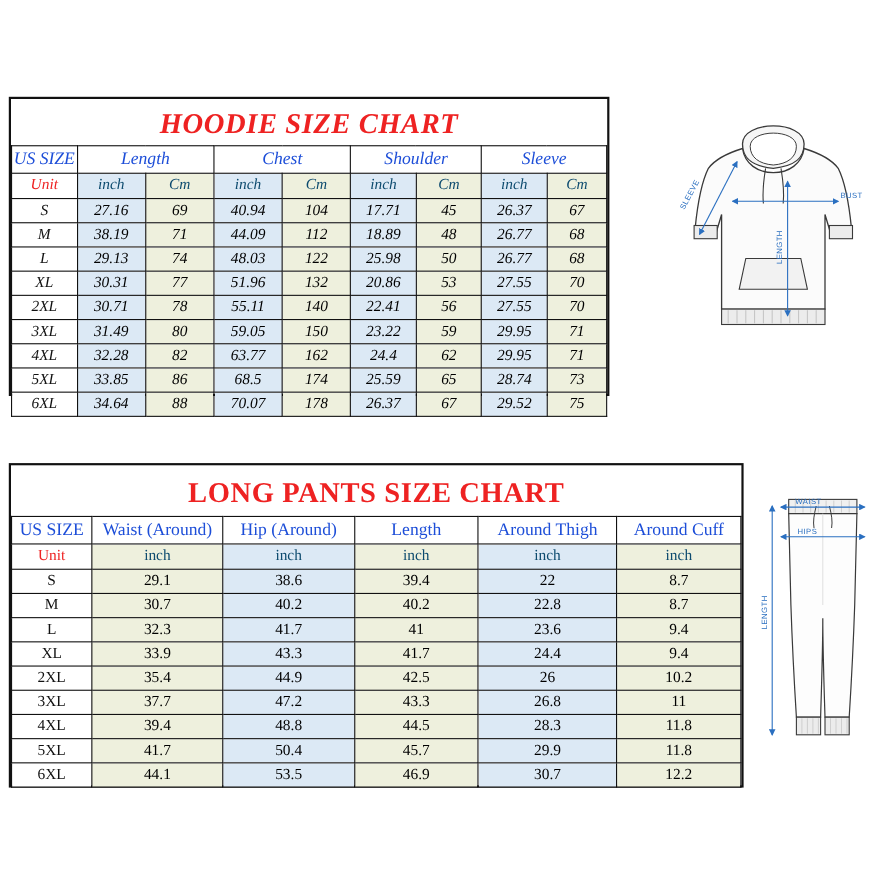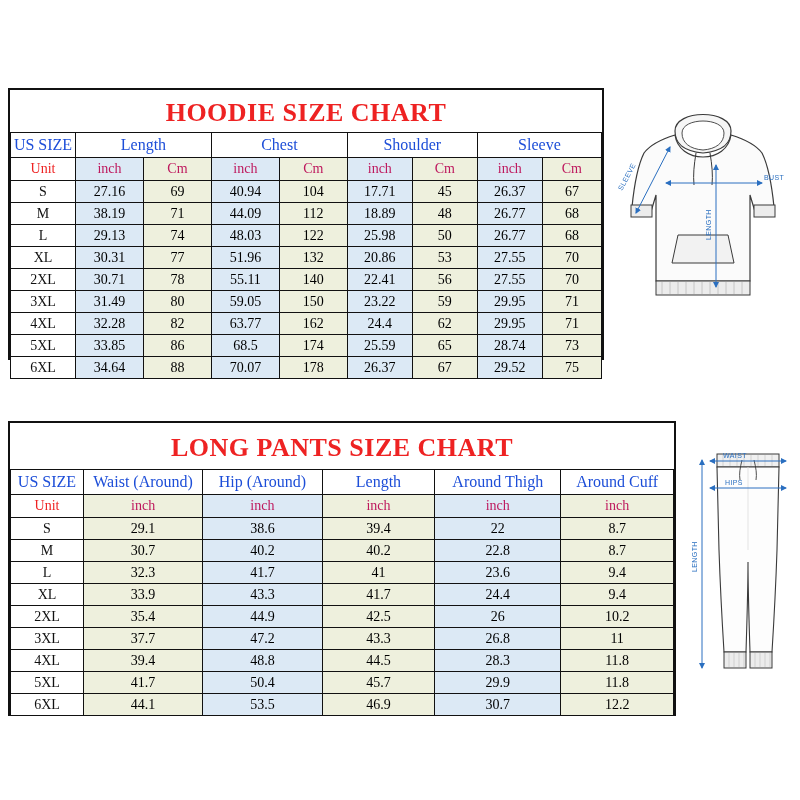--- a/index.html
+++ b/index.html
@@ -25,22 +25,23 @@
   
   .chart-block {
     position: absolute;
     box-sizing: border-box;
     border: 2px solid #111;
     background: #fff;
   }
   #hoodie-block {
     left: 8px;
     top: 88px;
-    width: 596px;
+    width: 546px;
     height: 272px;
+    font-style: italic;
   }
   #pants-block {
     left: 8px;
     top: 400px;
     width: 668px;
     height: 295px;
     margin-top: 21px;
   }
 
   .chart-title {
@@ -80,21 +81,21 @@
     white-space: nowrap;
   }
   
   tr.hdr-group td {
     color: #1d4ed8;
     font-size: 16px;
     height: 24px;
   }
   
   tr.hdr-unit td {
-    color: #be185d;
+    color: #0c4a6e;
     font-size: 14px;
     height: 22px;
   }
   td.first-col {
     color: #2277cc;
   }
   tr.hdr-unit td.first-col {
     color: #ee2222;
     text-align: center;
   }

